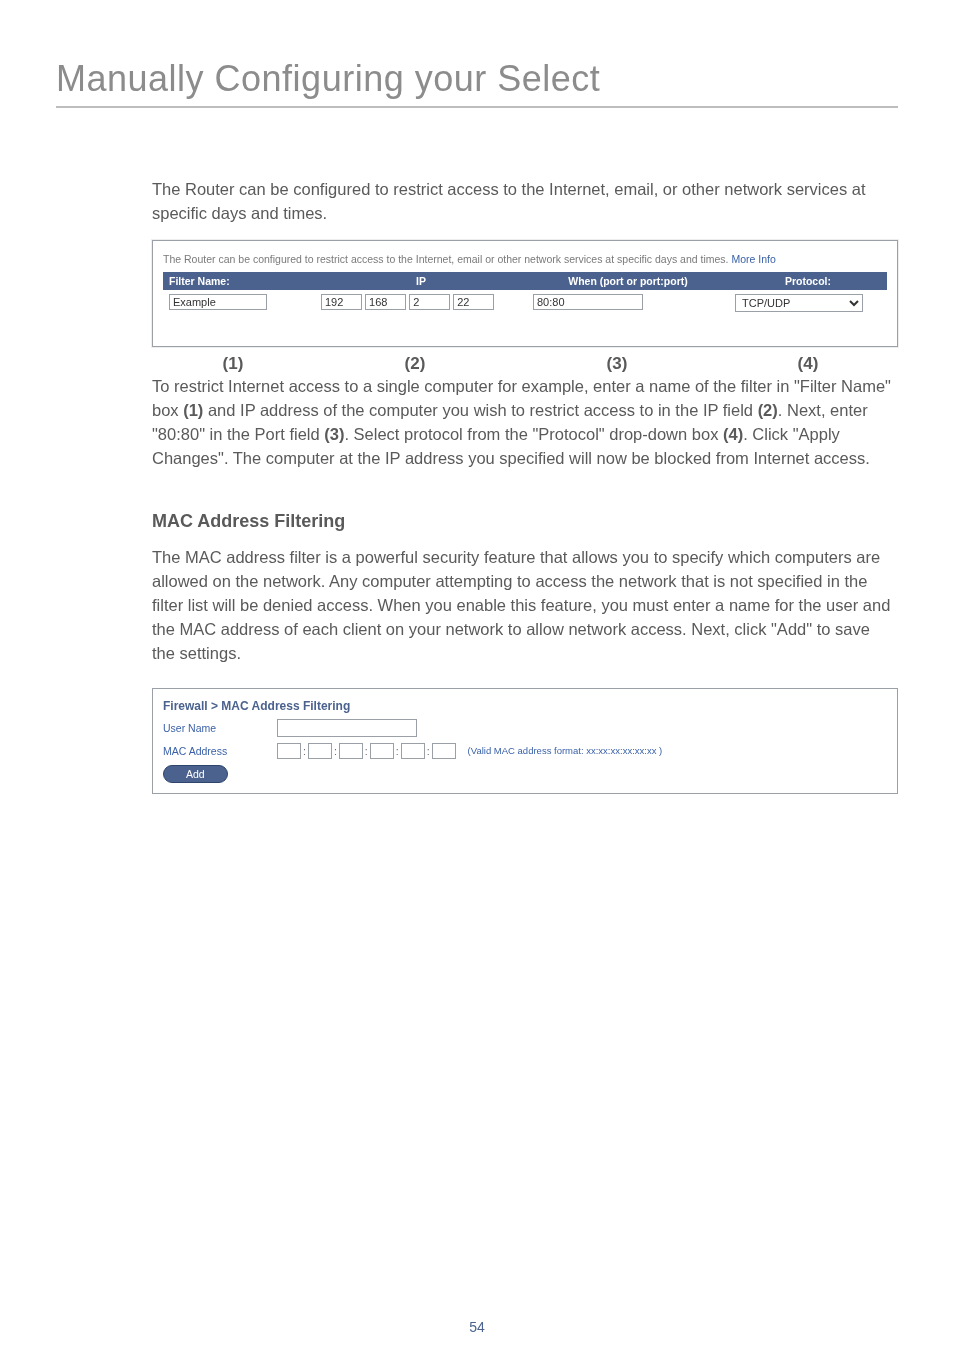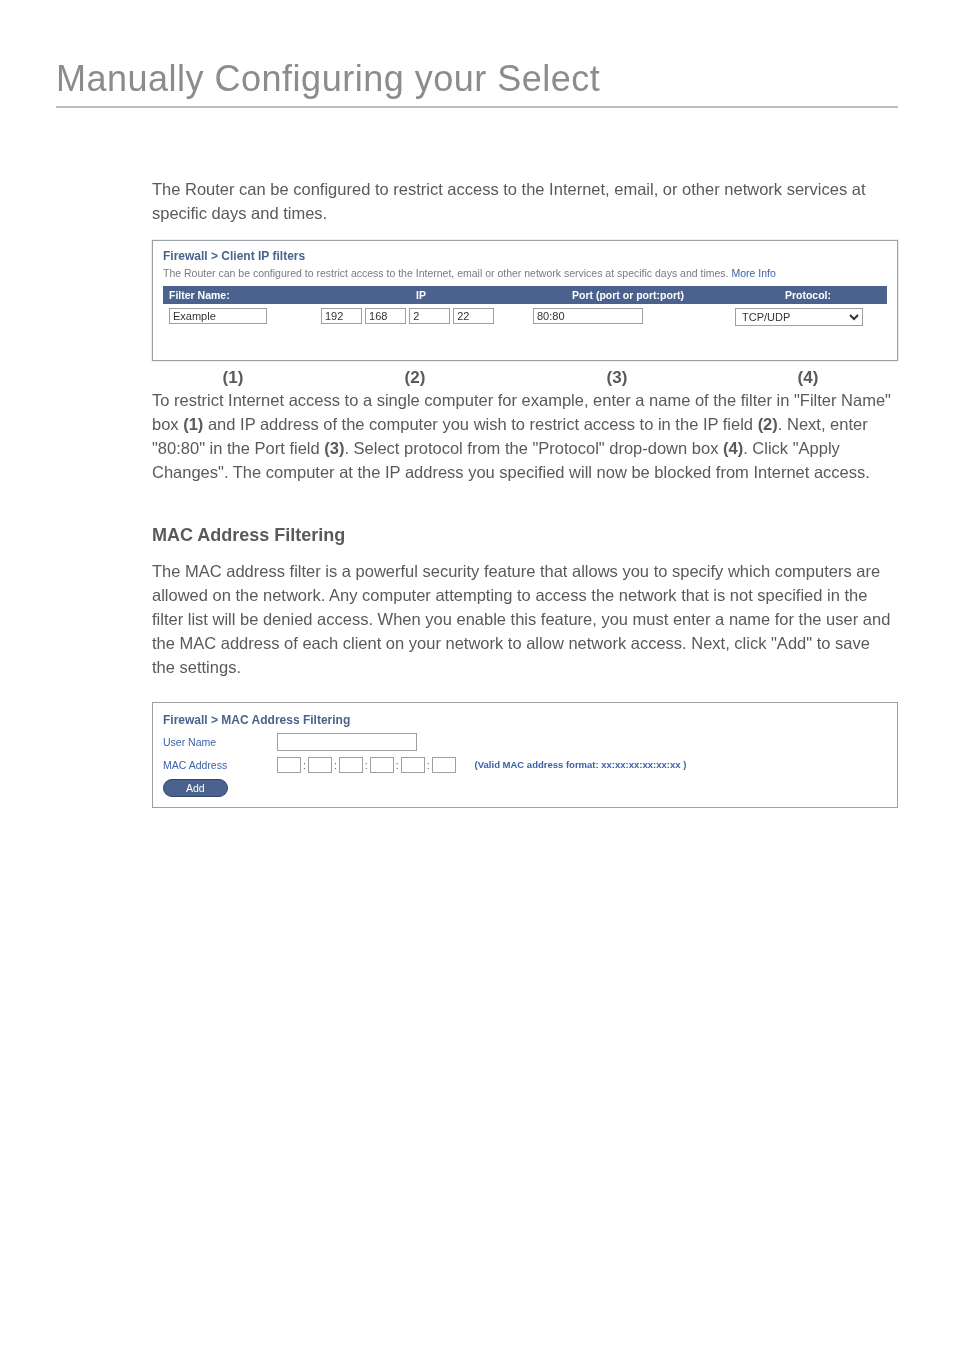--- a/index.html
+++ b/index.html
@@ -167,22 +167,21 @@
     box-sizing: border-box;
   }
   .mac-group {
     display: flex;
     align-items: center;
   }
   .mac-colon { padding: 0 2px; color: #666; font-size: 10.5px; }
   .mac-hint {
     font-size: 9.5px;
     color: #3b62a8;
-    margin-left: 15px;
-    font-weight: bold;
+    margin-left: 8px;
   }
   .btn-add {
     display: inline-block;
     background: #4b628e;
     color: #fff;
     font-size: 10.5px;
     padding: 2px 22px;
     border-radius: 9px;
     border: 1px solid #2e456e;
     margin-top: 6px;
@@ -202,30 +201,29 @@
 
 <div class="page">
 
   <div class="page-title">Manually Configuring your Select</div>
   <hr class="title-rule">
 
   <p class="body-text">The Router can be configured to restrict access to the Internet, email, or other network services at specific days and times.</p>
 
   <div class="figure">
     <div class="figure-box">
-      <div class="fig-breadcrumb">Firewall &gt; Client IP filters</div>
       <div class="fig-desc">
         <span>The Router can be configured to restrict access to the Internet, email or other network services at specific days and times. </span><span class="fig-link">More Info</span>
       </div>
       <table class="ip-table">
         <thead>
           <tr>
             <th>Filter Name:</th>
             <th>IP</th>
-            <th>Port (port or port:port)</th>
+            <th>When (port or port:port)</th>
             <th>Protocol:</th>
           </tr>
         </thead>
         <tbody>
           <tr>
             <td class="col-name">
               <input class="inp inp-name" value="Example" style="">
             </td>
             <td class="col-ip">
               <input class="inp inp-oct" value="192" style="">
@@ -290,14 +288,15 @@
         <input class="mac-inp" style="">
           <span class="mac-colon">:</span>
         <input class="mac-inp" style="">
       </div>
       <div class="mac-hint">(Valid MAC address format: xx:xx:xx:xx:xx:xx )</div>
     </div>
 
     <div class="btn-add">Add</div>
   </div>
 
+  <div class="page-number">54</div>
 
 </div>
 
 </body></html>

